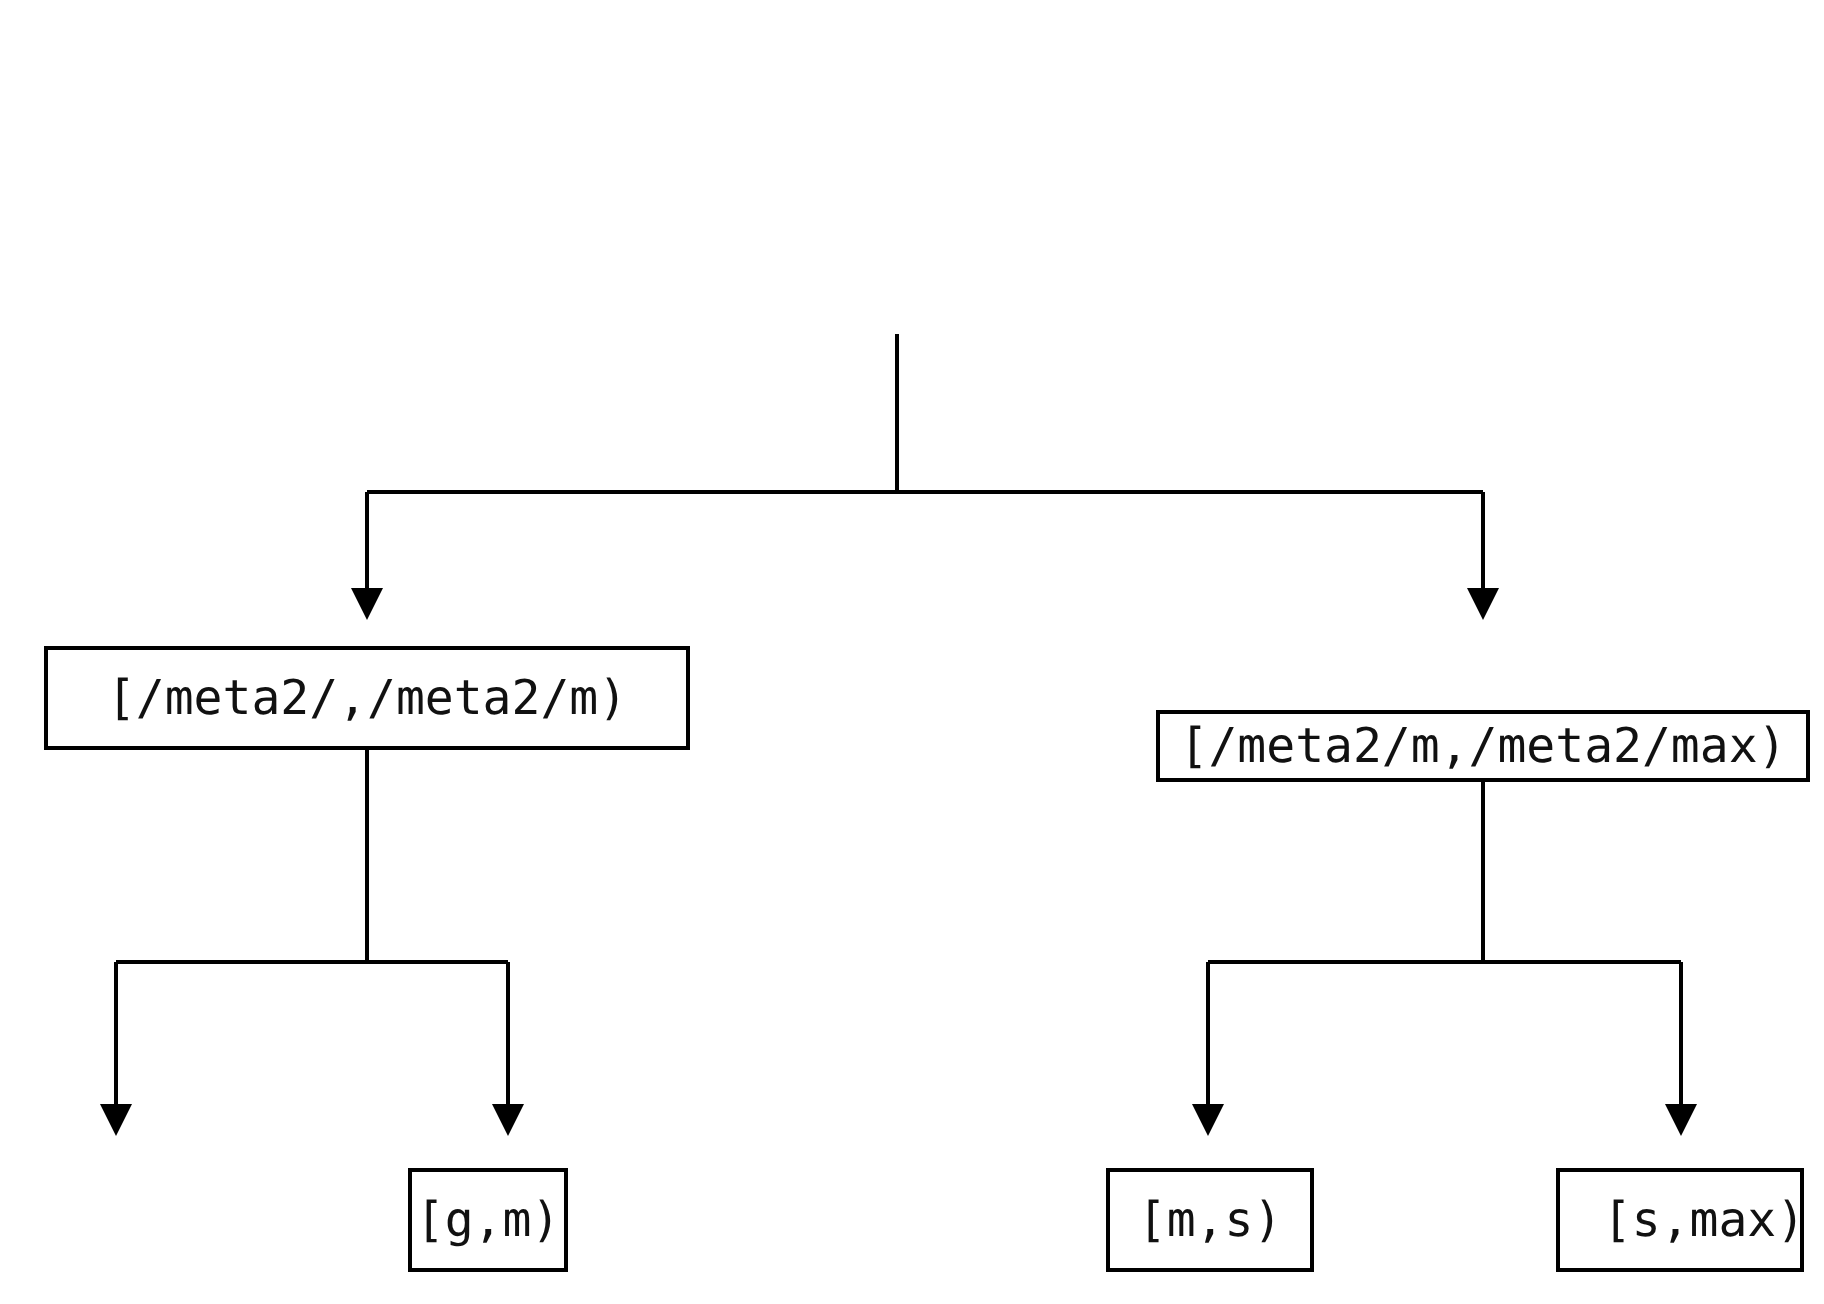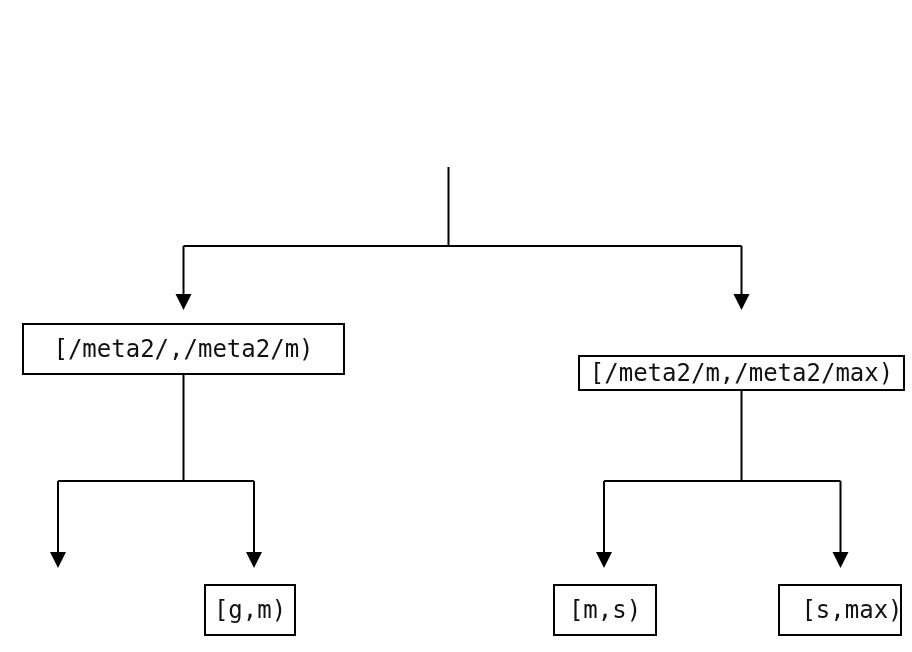--- a/index.html
+++ b/index.html
@@ -41,21 +41,21 @@
     justify-content: center;
     font-size: 24px;
     color: #111111;
     white-space: pre;
     letter-spacing: 0;
   }
   .node-root   { left: 260px; top: 13px;  width: 377px; height: 154px; }
   .node-left   { left: 22px;  top: 323px; width: 323px; height: 52px; }
   .node-right  { left: 578px; top: 323px; width: 327px; height: 36px; margin-top: 32px; }
   .leaf-0      { left: 8px;   top: 584px; width: 100px; height: 52px; }
-  .leaf-1      { left: 204px; top: 584px; width: 92px; height: 52px; }
+  .leaf-1      { left: 204px; top: 584px; width: 80px; height: 52px; }
   .leaf-2      { left: 553px; top: 584px; width: 104px; height: 52px; }
   .leaf-3      { left: 778px; top: 584px; width: 124px; height: 52px; padding-left: 24px; }
 </style>
 </head>
 <body>
 
 <div class="canvas">
 
   <svg class="edges" width="912" height="652" viewBox="0 0 912 652" xmlns="http://www.w3.org/2000/svg">
 

